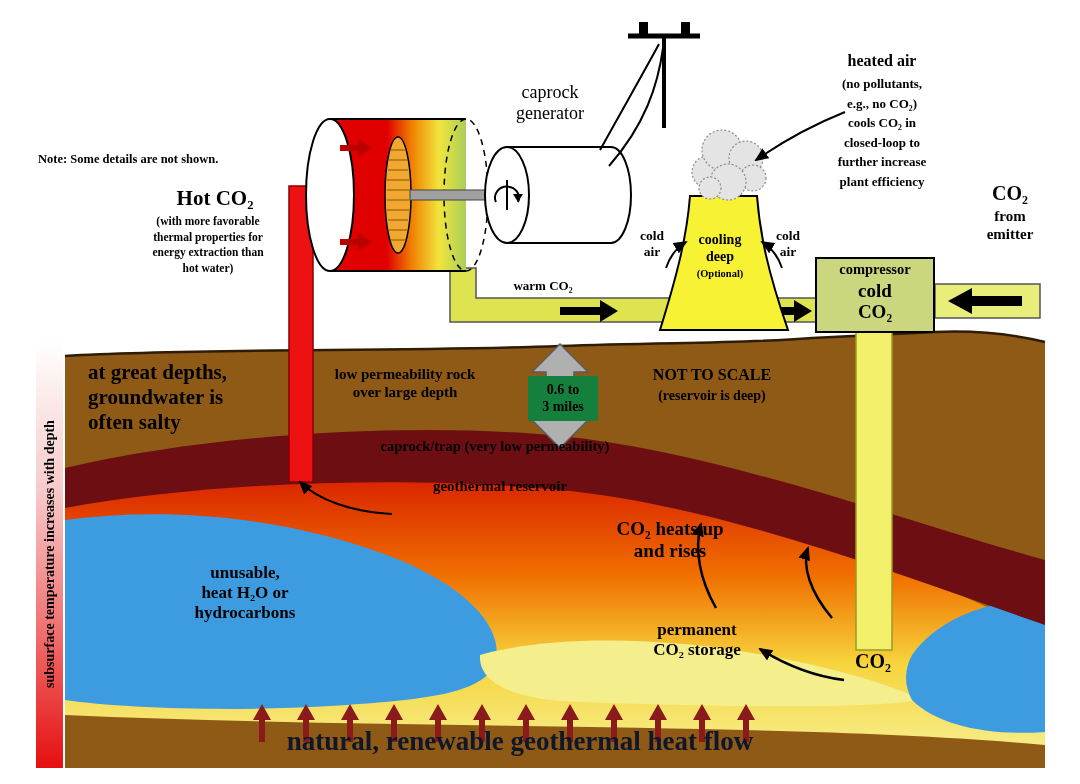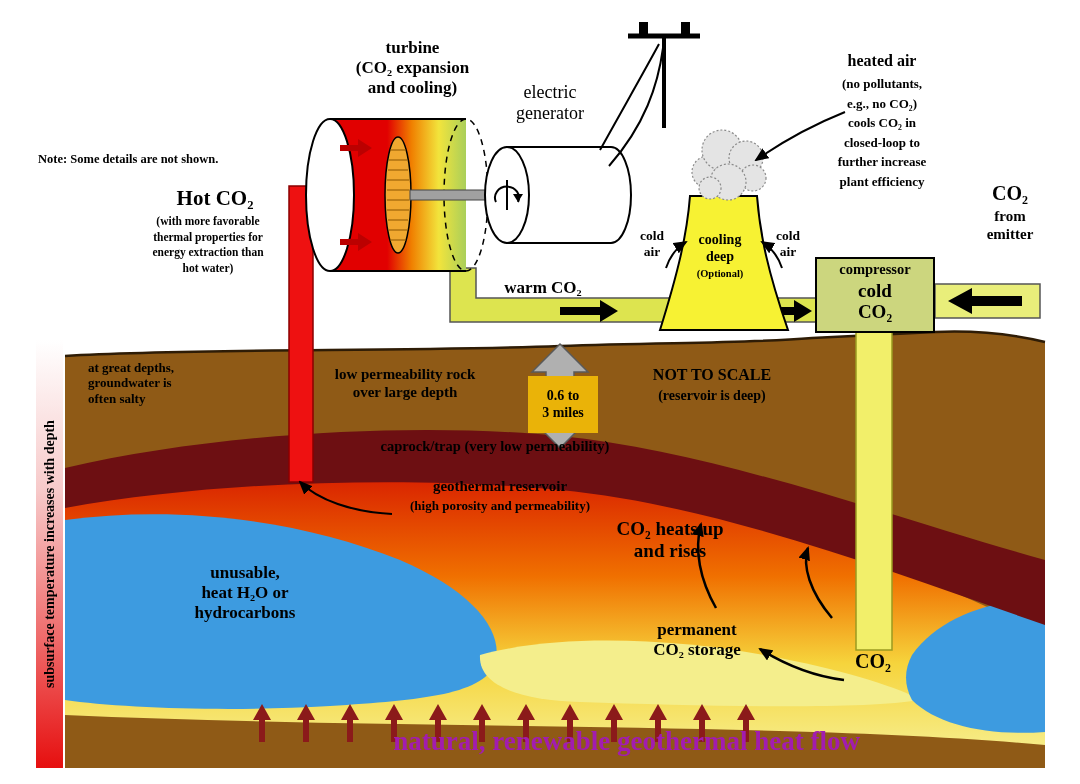--- a/index.html
+++ b/index.html
@@ -2,22 +2,22 @@
 <html><head>
 <meta charset="utf-8">
 <style>
   html,body{margin:0;padding:0;background:#fff;}
   #canvas{position:relative;width:1080px;height:784px;background:#fff;overflow:hidden;
           font-family:"Liberation Serif", serif;}
   #bg{position:absolute;left:0;top:0;}
   .lbl{position:absolute;font-family:"Liberation Serif", serif;font-weight:bold;color:#000;
        white-space:pre-line;text-align:center;line-height:1.18;}
   .lbl.normal{font-weight:normal;}
-  .lbl.red{color:#a21caf;text-align:right;}
-  .whitebox{background:#eab308;padding:12px 3px;}
+  .lbl.red{color:#0f172a;}
+  .whitebox{background:#15803d;padding:6px 3px;}
   .u{}
   .axis-wrap{position:absolute;left:36px;top:340px;width:27px;height:428px;}
   .axis-wrap span{position:absolute;left:50%;top:50%;transform:translate(-50%,-50%) rotate(-90deg);
        width:426px;text-align:center;font-weight:bold;font-size:14px;white-space:nowrap;}
 </style>
 </head>
 <body>
 
 <div id="canvas">
 
@@ -166,25 +166,22 @@
 </svg>
 
 <div class="lbl" style="left:38px;top:152px;width:230px;font-size:12.5px;text-align:left;">Note: Some details are not shown.</div>
 
 <div class="lbl" style="left:150px;top:186px;width:130px;font-size:21px;">Hot CO₂</div>
 <div class="lbl" style="left:126px;top:214px;width:164px;font-size:11.5px;line-height:1.35;">(with more favorable
 thermal properties for
 energy extraction than
 hot water)</div>
 
-<div class="lbl" style="left:330px;top:38px;width:165px;font-size:17px;">turbine
-(CO₂ expansion
-and cooling)</div>
-
-<div class="lbl normal" style="left:490px;top:82px;width:120px;font-size:18px;">electric
+
+<div class="lbl normal" style="left:490px;top:82px;width:120px;font-size:18px;">caprock
 generator</div>
 
 <div class="lbl" style="left:812px;top:52px;width:140px;font-size:16px;">heated air</div>
 <div class="lbl" style="left:812px;top:74px;width:140px;font-size:13px;line-height:1.5;">(no pollutants,
 e.g., no CO₂)
 cools CO₂ in
 closed-loop to
 further increase
 plant efficiency</div>
 
@@ -193,47 +190,46 @@
 emitter</div>
 
 <div class="lbl" style="left:628px;top:228px;width:48px;font-size:13.5px;">cold
 air</div>
 <div class="lbl" style="left:682px;top:232px;width:76px;font-size:14px;">cooling
 deep</div>
 <div class="lbl" style="left:682px;top:268px;width:76px;font-size:10.5px;">(Optional)</div>
 <div class="lbl" style="left:764px;top:228px;width:48px;font-size:13.5px;">cold
 air</div>
 
-<div class="lbl" style="left:488px;top:278px;width:110px;font-size:17px;">warm CO₂</div>
+<div class="lbl" style="left:488px;top:278px;width:110px;font-size:13px;">warm CO₂</div>
 
 <div class="lbl" style="left:818px;top:261px;width:114px;font-size:14.5px;">compressor</div>
 <div class="lbl" style="left:818px;top:281px;width:114px;font-size:19px;line-height:1.1;">cold
 CO₂</div>
 
 <div class="axis-wrap">
   <span>subsurface temperature increases with depth</span>
 </div>
 
-<div class="lbl" style="left:88px;top:360px;width:155px;font-size:13px;text-align:left;">at great depths,
+<div class="lbl" style="left:88px;top:360px;width:155px;font-size:21px;text-align:left;">at great depths,
 groundwater is
 often salty</div>
 
 <div class="lbl" style="left:305px;top:366px;width:200px;font-size:15px;">low permeability rock
 over large depth</div>
 
 <div class="lbl whitebox" style="left:528px;top:376px;width:64px;font-size:14px;">0.6 to
 3 miles</div>
 
 <div class="lbl" style="left:612px;top:366px;width:200px;font-size:16px;">NOT TO SCALE</div>
 <div class="lbl" style="left:612px;top:388px;width:200px;font-size:14px;"><span>(reservoir is </span><span class="u">deep</span><span>)</span></div>
 
 <div class="lbl" style="left:330px;top:438px;width:330px;font-size:14.5px;">caprock/trap (very low permeability)</div>
 
 <div class="lbl" style="left:350px;top:478px;width:300px;font-size:15px;">geothermal reservoir</div>
-<div class="lbl" style="left:330px;top:498px;width:340px;font-size:13px;">(high porosity and permeability)</div>
 
 <div class="lbl" style="left:575px;top:518px;width:190px;font-size:19px;">CO₂ heats up
 and rises</div>
 
 <div class="lbl" style="left:140px;top:563px;width:210px;font-size:17px;">unusable,
 heat H₂O or
 hydrocarbons</div>
 
 <div class="lbl" style="left:617px;top:620px;width:160px;font-size:17px;">permanent
 CO₂ storage</div>

